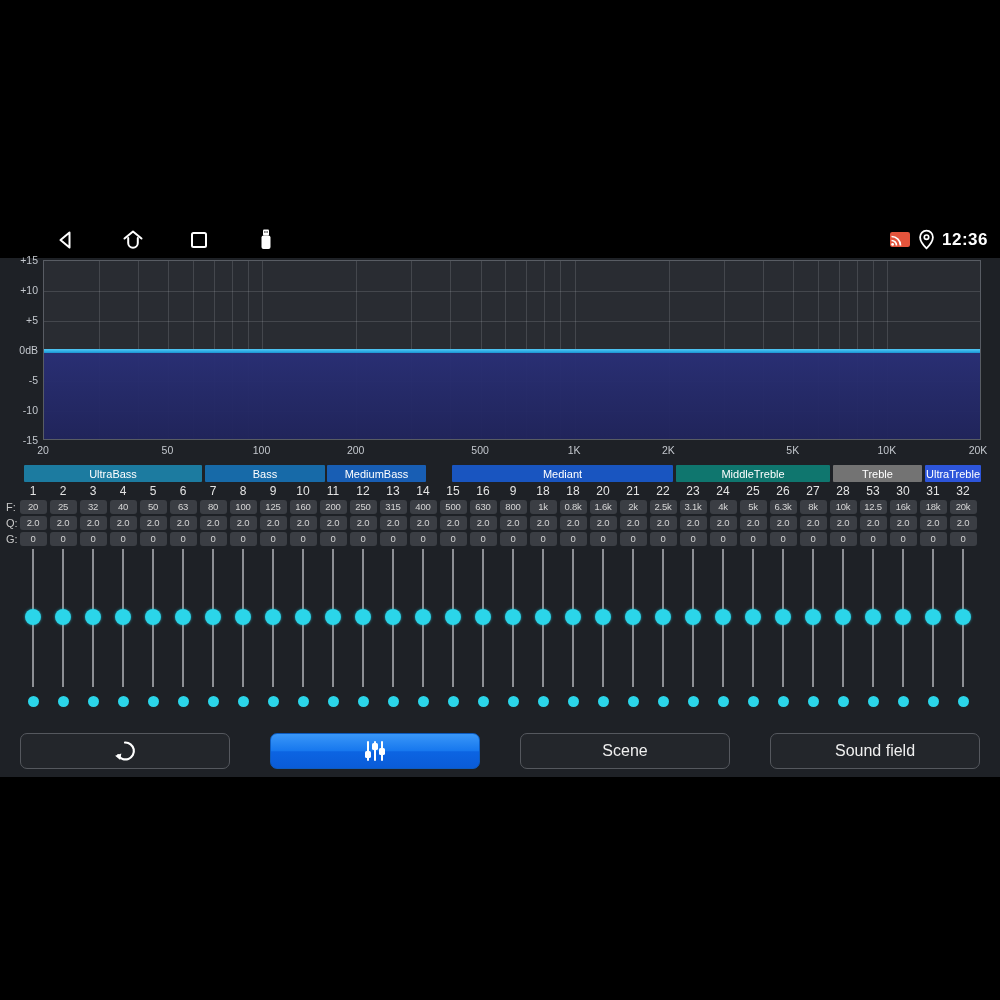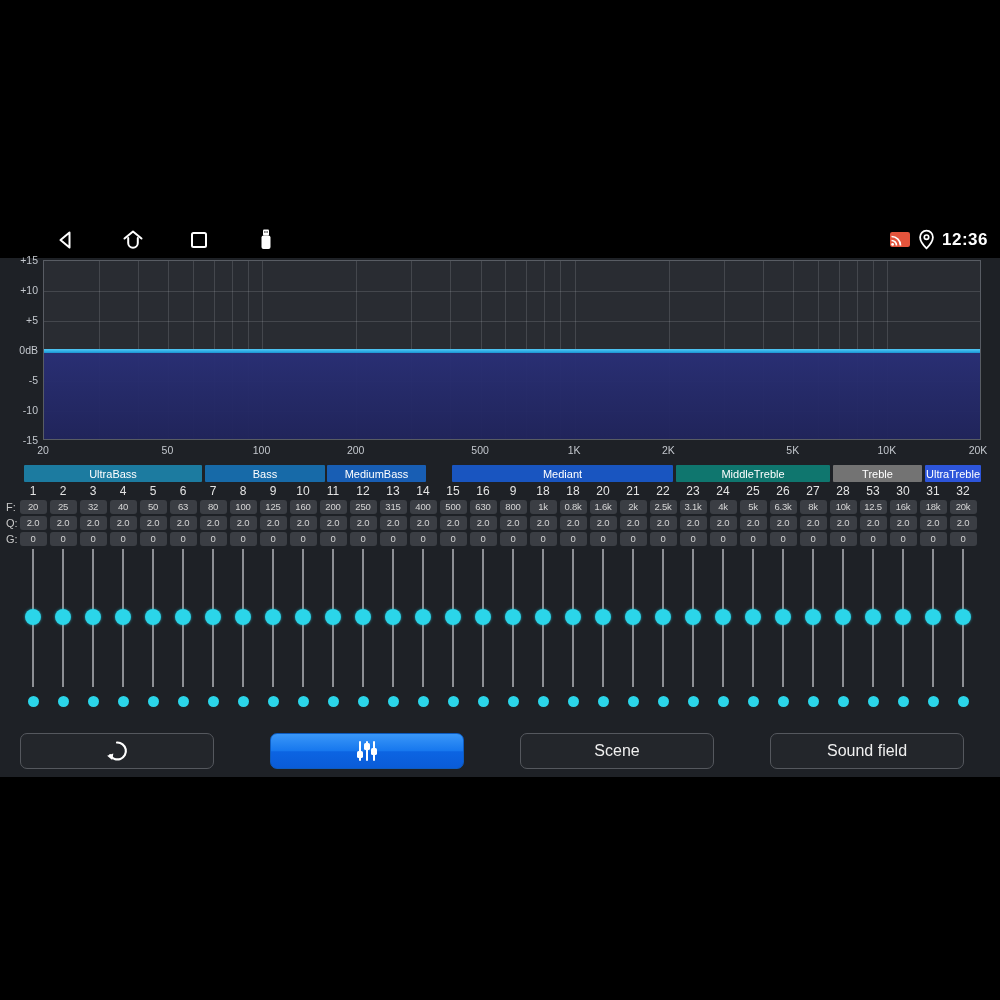--- a/index.html
+++ b/index.html
@@ -39,21 +39,21 @@
         color:#d6d6d6;font-size:9.5px;line-height:14px;text-align:center;letter-spacing:-.2px;overflow:hidden;}
   .vf{top:16px}.vq{top:32px}.vg{top:48px}
   .rowlab{position:absolute;left:6px;width:16px;text-align:left;transform:translateY(-50%);
           color:#c9c9c9;font-size:11px;}
 
   .track{position:absolute;left:14px;top:65px;width:2px;height:138px;background:#8d8f94;}
   .knob{position:absolute;left:7px;top:125px;width:16px;height:16px;border-radius:50%;
         background:#2bd5e9;box-shadow:0 0 3px rgba(43,213,233,.6);}
   .bdot{position:absolute;left:9.5px;top:212px;width:11px;height:11px;border-radius:50%;background:#2bd5e9;}
 
-  .btn{position:absolute;top:475px;width:194px;height:36px;border-radius:7px;
+  .btn{position:absolute;top:475px;width:210px;height:36px;border-radius:7px;
        background:#23262b;border:1.5px solid #55585e;box-sizing:border-box;
        color:#efefef;font-size:16px;display:flex;align-items:center;justify-content:center;
        font-family:"Liberation Sans", sans-serif;padding:0;cursor:pointer;}
   .btn.active{background:linear-gradient(180deg,#3a97f8 0%,#1677ee 50%,#0c64e2 52%,#0a5cd8 100%);
        border:1.5px solid #0d5bbf;}
 </style>
 </head>
 <body>
 
 <div class="screen">

